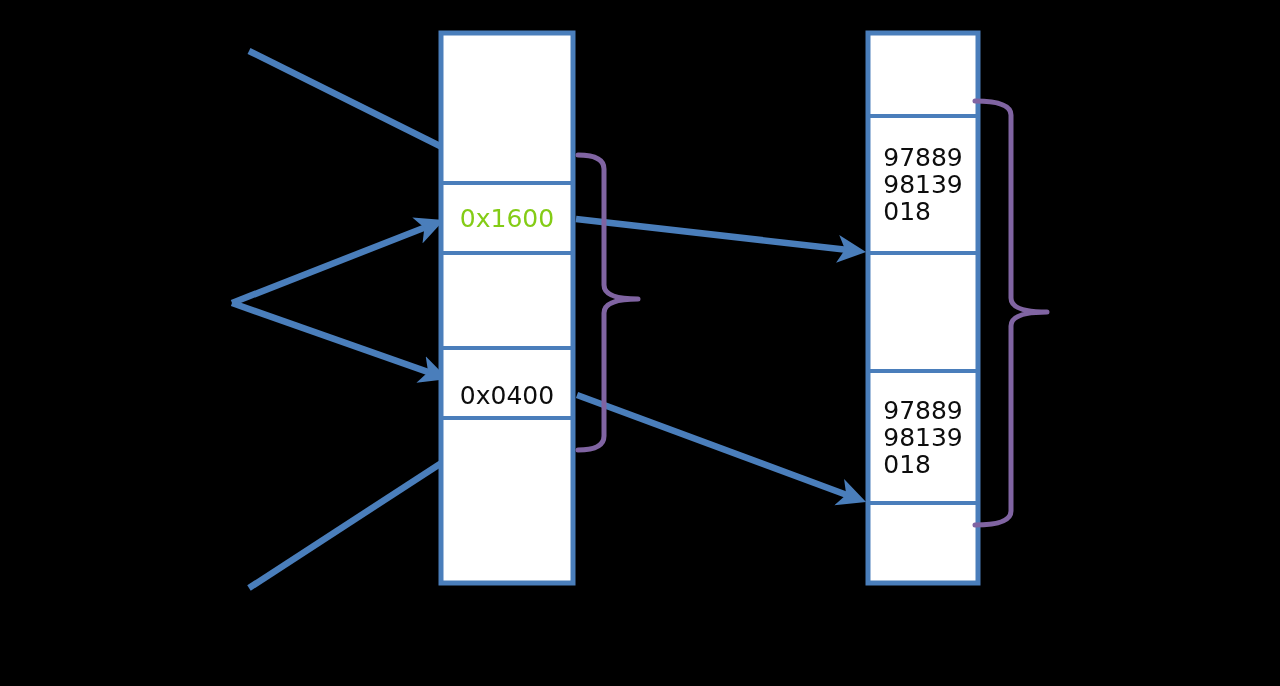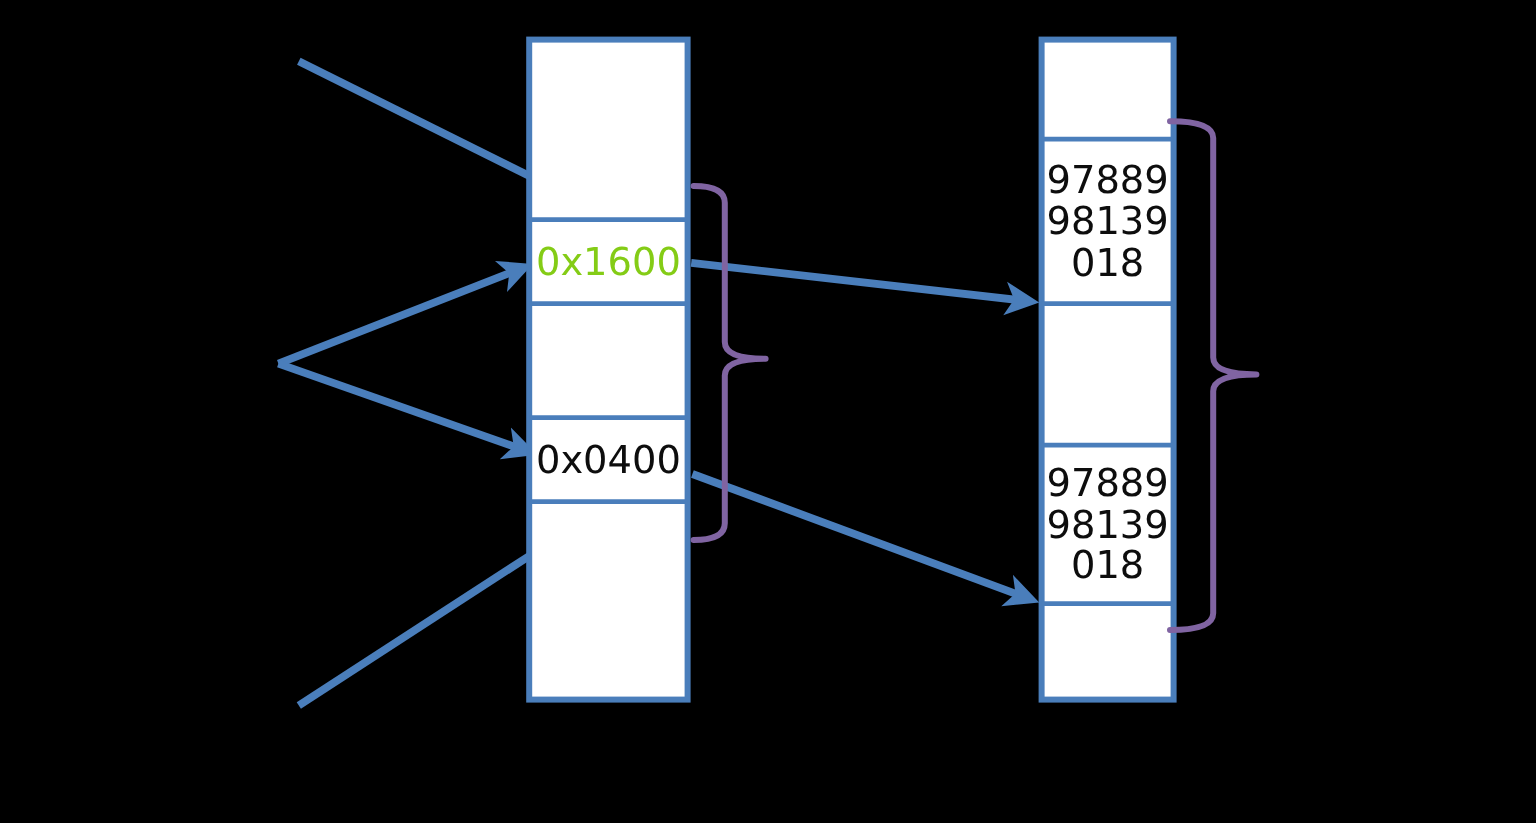--- a/index.html
+++ b/index.html
@@ -20,23 +20,23 @@
     left: 0;
     top: 0;
     width: 1280px;
     height: 686px;
   }
   .cell-text {
     position: absolute;
     display: flex;
     align-items: center;
     justify-content: center;
-    text-align: center;
+    text-align: left;
     color: #0d0d0d;
-    font-size: 32px;
+    font-size: 25px;
     line-height: 1.08;
     letter-spacing: 0px;
     white-space: pre-line;
     pointer-events: none;
   }
 </style>
 </head>
 <body>
 
 <div id="canvas">
@@ -77,21 +77,21 @@
         </g>
       </g>
     <g id="g-braces">
         <path d="M 578 155 Q 604 155 604 169 L 604 285 Q 604 299 638 299 Q 604 299 604 313 L 604 436 Q 604 450 578 450" fill="none" stroke="#8064a2" stroke-width="5" stroke-linecap="round" stroke-linejoin="round"></path>
         <path d="M 975 101 Q 1011 101 1011 115 L 1011 298 Q 1011 312 1047 312 Q 1011 312 1011 326 L 1011 511 Q 1011 525 975 525" fill="none" stroke="#8064a2" stroke-width="5" stroke-linecap="round" stroke-linejoin="round"></path>
       </g>
   </svg>
 
   <div id="labels">
       <div class="cell-text" style="left: 441px; top: 183px; width: 132px; height: 70px; color: #84cc16;">0x1600</div>
-      <div class="cell-text" style="left: 441px; top: 348px; width: 132px; height: 70px; color: rgb(13, 13, 13);">0x0400</div>
+      <div class="cell-text" style="left: 441px; top: 360px; width: 132px; height: 70px; color: rgb(13, 13, 13);">0x0400</div>
       <div class="cell-text" style="left: 868px; top: 116px; width: 110px; height: 137px; color: rgb(13, 13, 13);">97889
 98139
 018</div>
       <div class="cell-text" style="left: 868px; top: 371px; width: 110px; height: 132px; color: rgb(13, 13, 13);">97889
 98139
 018</div>
     </div>
 
 </div>
 

